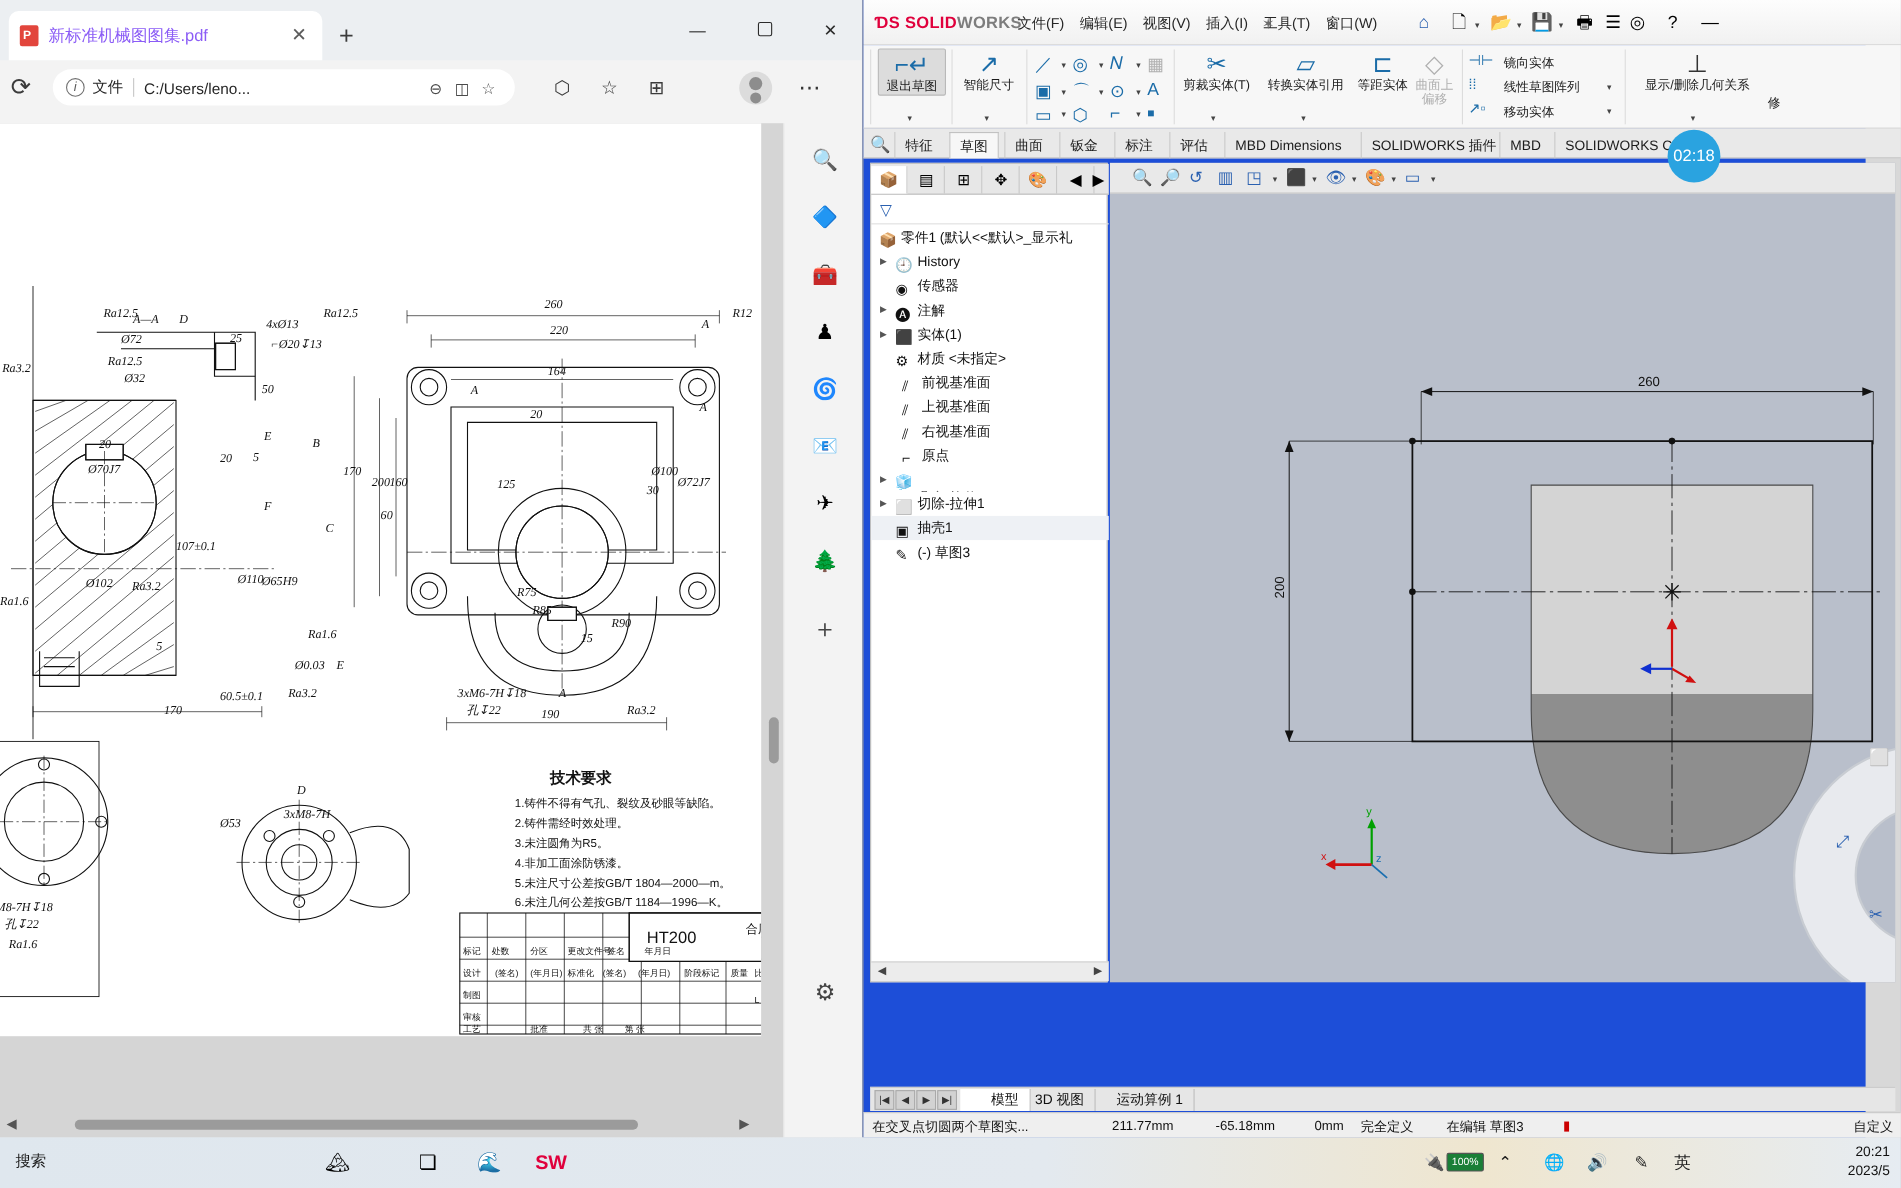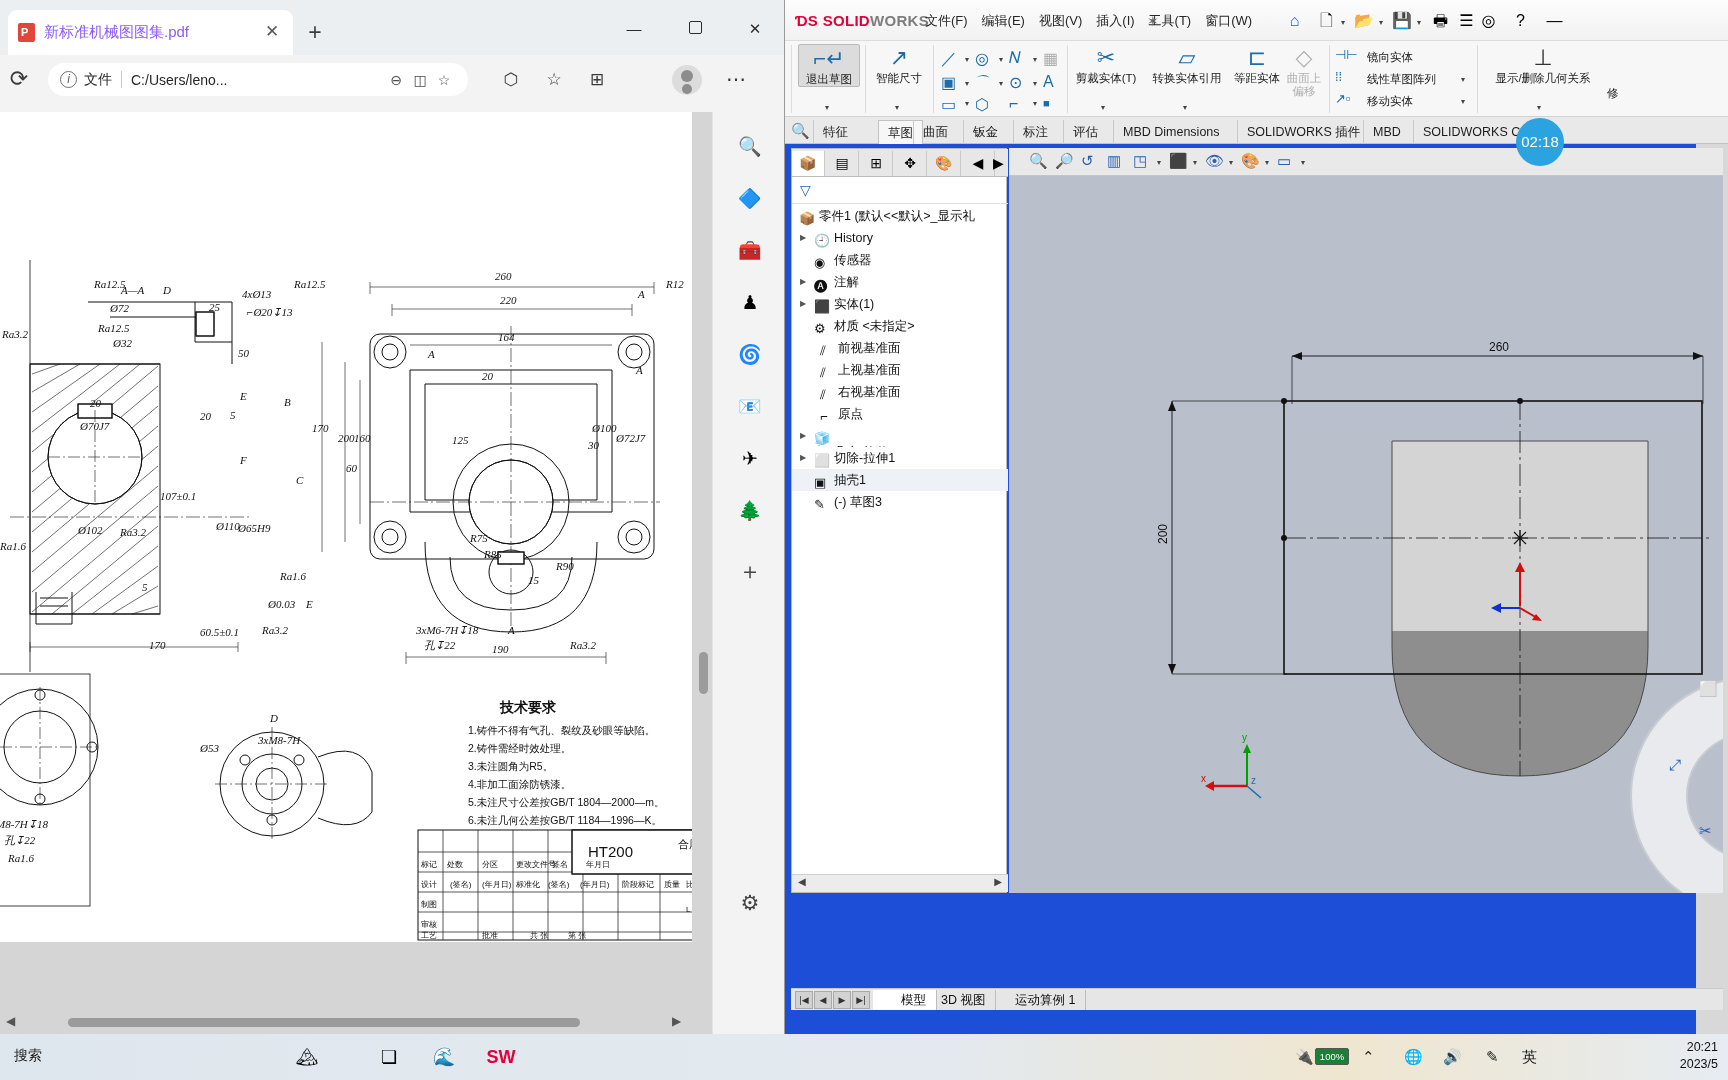--- a/index.html
+++ b/index.html
@@ -533,21 +533,21 @@
         <span class="ic" style="color:#333;">⊥</span>
         <span class="lb">显示/删除几何关系</span>
       </div>
       <div class="caret" style="left:752px;top:62px;">▾</div>
       <div class="rb-rowtxt" style="left:822px;top:45px;">修</div>
     </div>
 
     <div class="sw-tabs">
       <div class="srch">🔍</div>
       <div class="sw-tab" style="left:28px;">特征</div>
-      <div class="sw-tab active" style="left:78px;margin-left:15px;">草图</div>
+      <div class="sw-tab active" style="left:78px;">草图</div>
       <div class="sw-tab" style="left:128px;">曲面</div>
       <div class="sw-tab" style="left:178px;">钣金</div>
       <div class="sw-tab" style="left:228px;">标注</div>
       <div class="sw-tab" style="left:278px;">评估</div>
       <div class="sw-tab" style="left:328px;">MBD Dimensions</div>
       <div class="sw-tab" style="left:452px;">SOLIDWORKS 插件</div>
       <div class="sw-tab" style="left:578px;">MBD</div>
       <div class="sw-tab" style="left:628px;">SOLIDWORKS CAM</div>
     </div>
 
@@ -715,20 +715,30 @@
     <div class="sw-bottabs">
       <div class="navbtn" style="left:4px;">|◀</div>
       <div class="navbtn" style="left:23px;">◀</div>
       <div class="navbtn" style="left:42px;">▶</div>
       <div class="navbtn" style="left:61px;">▶|</div>
       <div class="btab sel" style="left:82px;">模型</div>
       <div class="btab" style="left:140px;">3D 视图</div>
       <div class="btab" style="left:214px;">运动算例 1</div>
     </div>
 
+    <div class="sw-status">
+      <span class="st" style="left:8px;">在交叉点切圆两个草图实...</span>
+      <span class="st" style="left:226px;">211.77mm</span>
+      <span class="st" style="left:320px;">-65.18mm</span>
+      <span class="st" style="left:410px;">0mm</span>
+      <span class="st" style="left:452px;">完全定义</span>
+      <span class="st" style="left:530px;">在编辑 草图3</span>
+      <span class="st" style="left:636px;color:#c00;">▮</span>
+      <span class="st" style="right:8px;">自定义</span>
+    </div>
   </div>
 
   <div class="overlay-badge">02:18</div>
 
   <div class="taskbar">
     <div class="tb-search">搜索</div>
     <div class="tbi" style="left:290px;">🏔</div>
     <div class="tbi" style="left:372px;">❏</div>
     <div class="tbi" style="left:428px;">🌊</div>
     <div class="tbi" style="left:484px;color:#e0003c;font-weight:bold;">SW</div>

